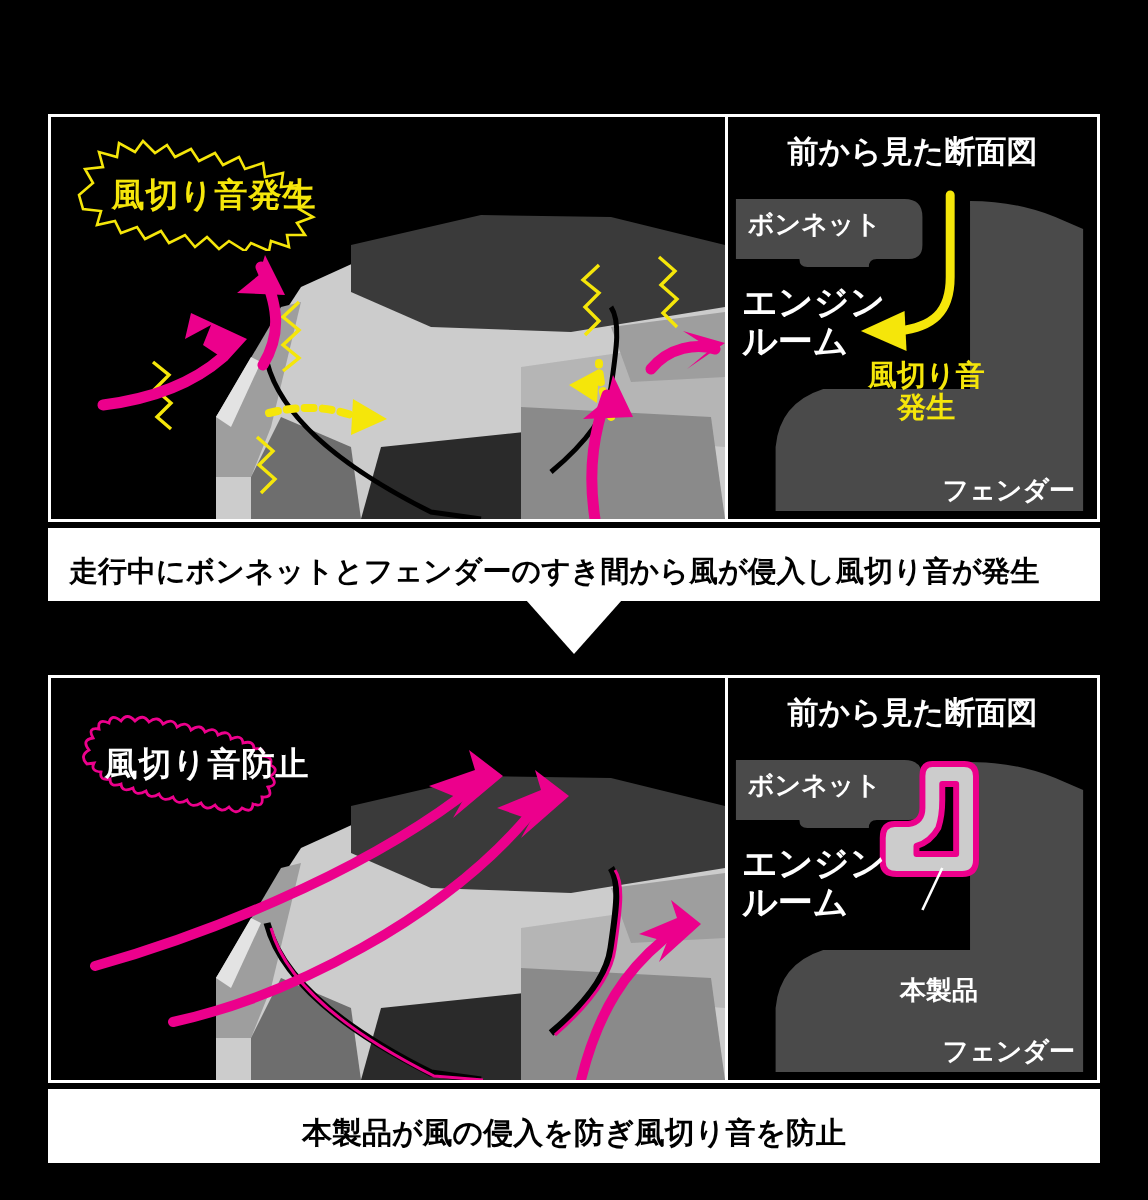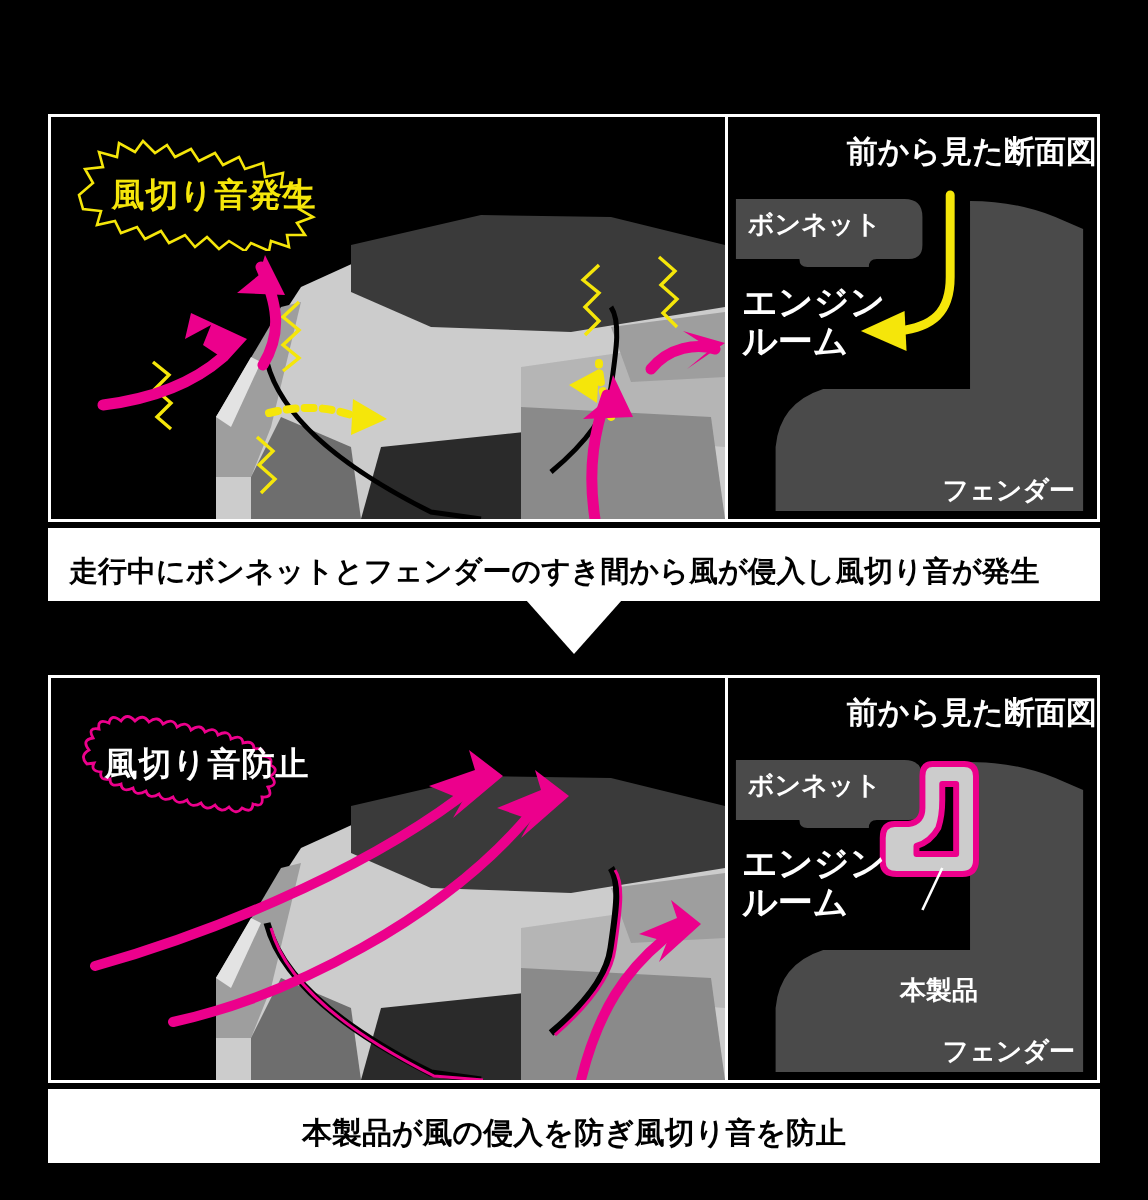--- a/index.html
+++ b/index.html
@@ -66,21 +66,21 @@
   .sep-arrow .tri{
     display:inline-block;width:0;height:0;
     border-left:48px solid transparent;
     border-right:48px solid transparent;
     border-top:54px solid #ffffff;
   }
 
   
   .xs{position:absolute;inset:0;}
   .xs-title{
-    position:absolute;left:0;top:14px;width:100%;text-align:right;
+    position:absolute;left:0;top:14px;width:100%;text-align:center;
     font-size:31px;font-weight:700;color:#fff;
     font-family:"DejaVu Sans","Liberation Sans",sans-serif;
   }
   .xs-svg{position:absolute;left:0;top:0;width:100%;height:100%;}
   .xs-label{
     position:absolute;color:#fff;font-weight:700;
     font-family:"DejaVu Sans","Liberation Sans",sans-serif;
     white-space:pre;line-height:1.12;
   }
   .lbl-bonnet{left:20px;top:93px;font-size:26px;}
@@ -185,20 +185,22 @@
                      L48,330 Q52,286 96,272 L244,272 Z" fill="#4A4A4A"></path>
 
             <g>
               <path d="M224,78 L224,160 C224,196 206,210 172,214" fill="none" stroke="#F5E60A" stroke-width="9" stroke-linecap="round"></path>
               <polygon points="178,194 134,214 180,234" fill="#F5E60A"></polygon>
             </g>
           </svg>
           <div class="xs-label lbl-bonnet">ボンネット</div>
           <div class="xs-label lbl-engine">エンジン
 ルーム</div>
+          <div class="xs-label lbl-noise">風切り音
+発生</div>
           <div class="xs-label lbl-fender">フェンダー</div>
         </div>
       </div>
     </div>
 
     <div class="caption-bar caption-left">走行中にボンネットとフェンダーのすき間から風が侵入し風切り音が発生</div>
   </div>
 
   <div class="sep-arrow">
     <span class="tri"></span>

